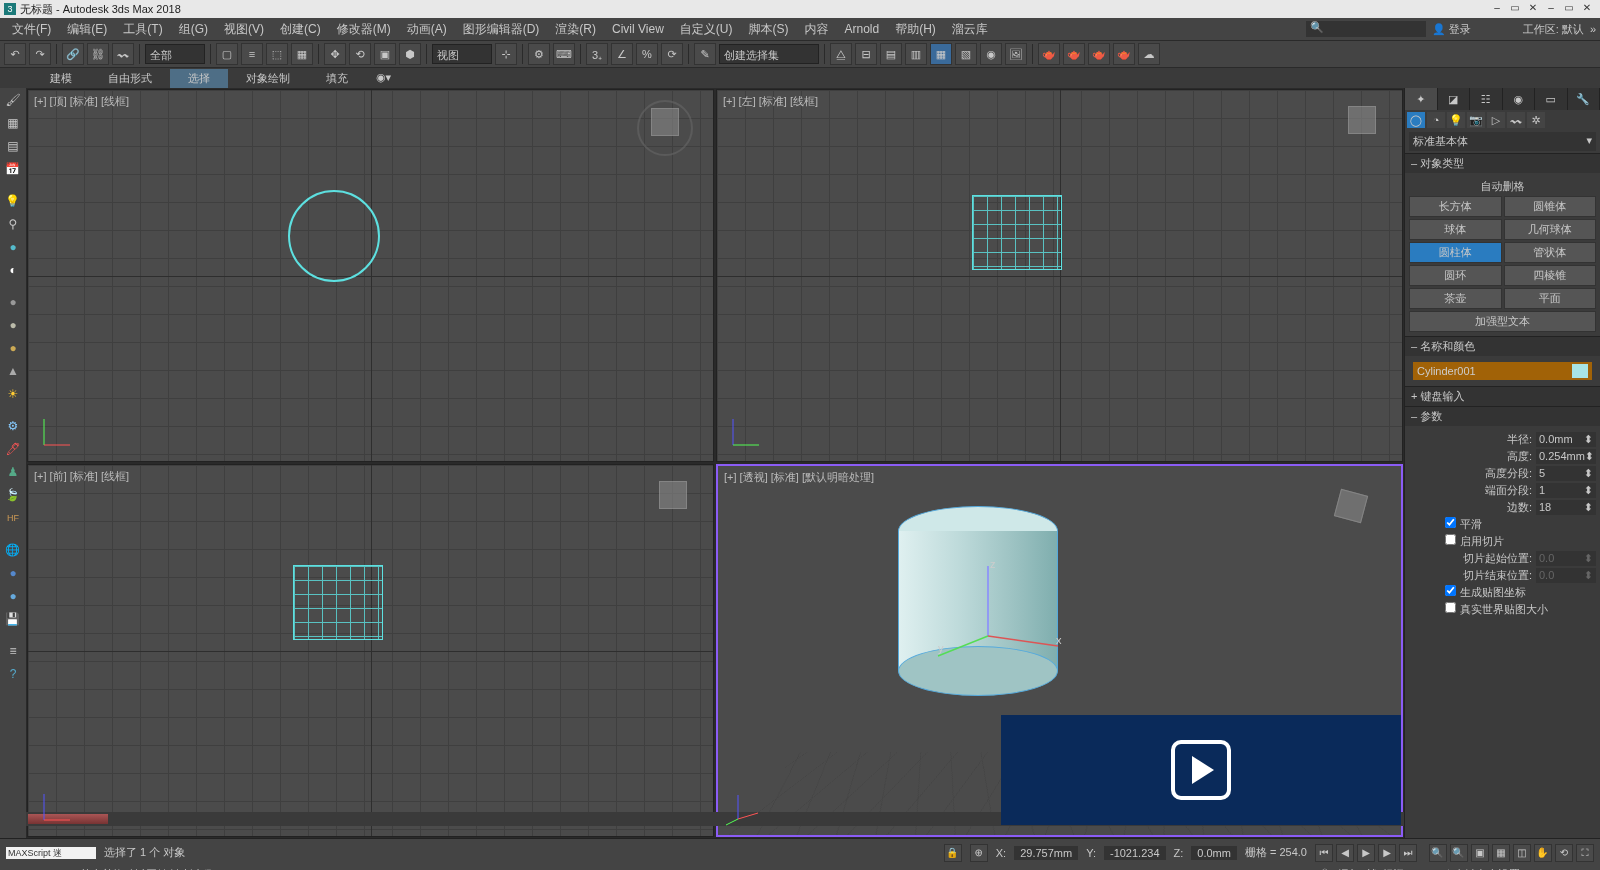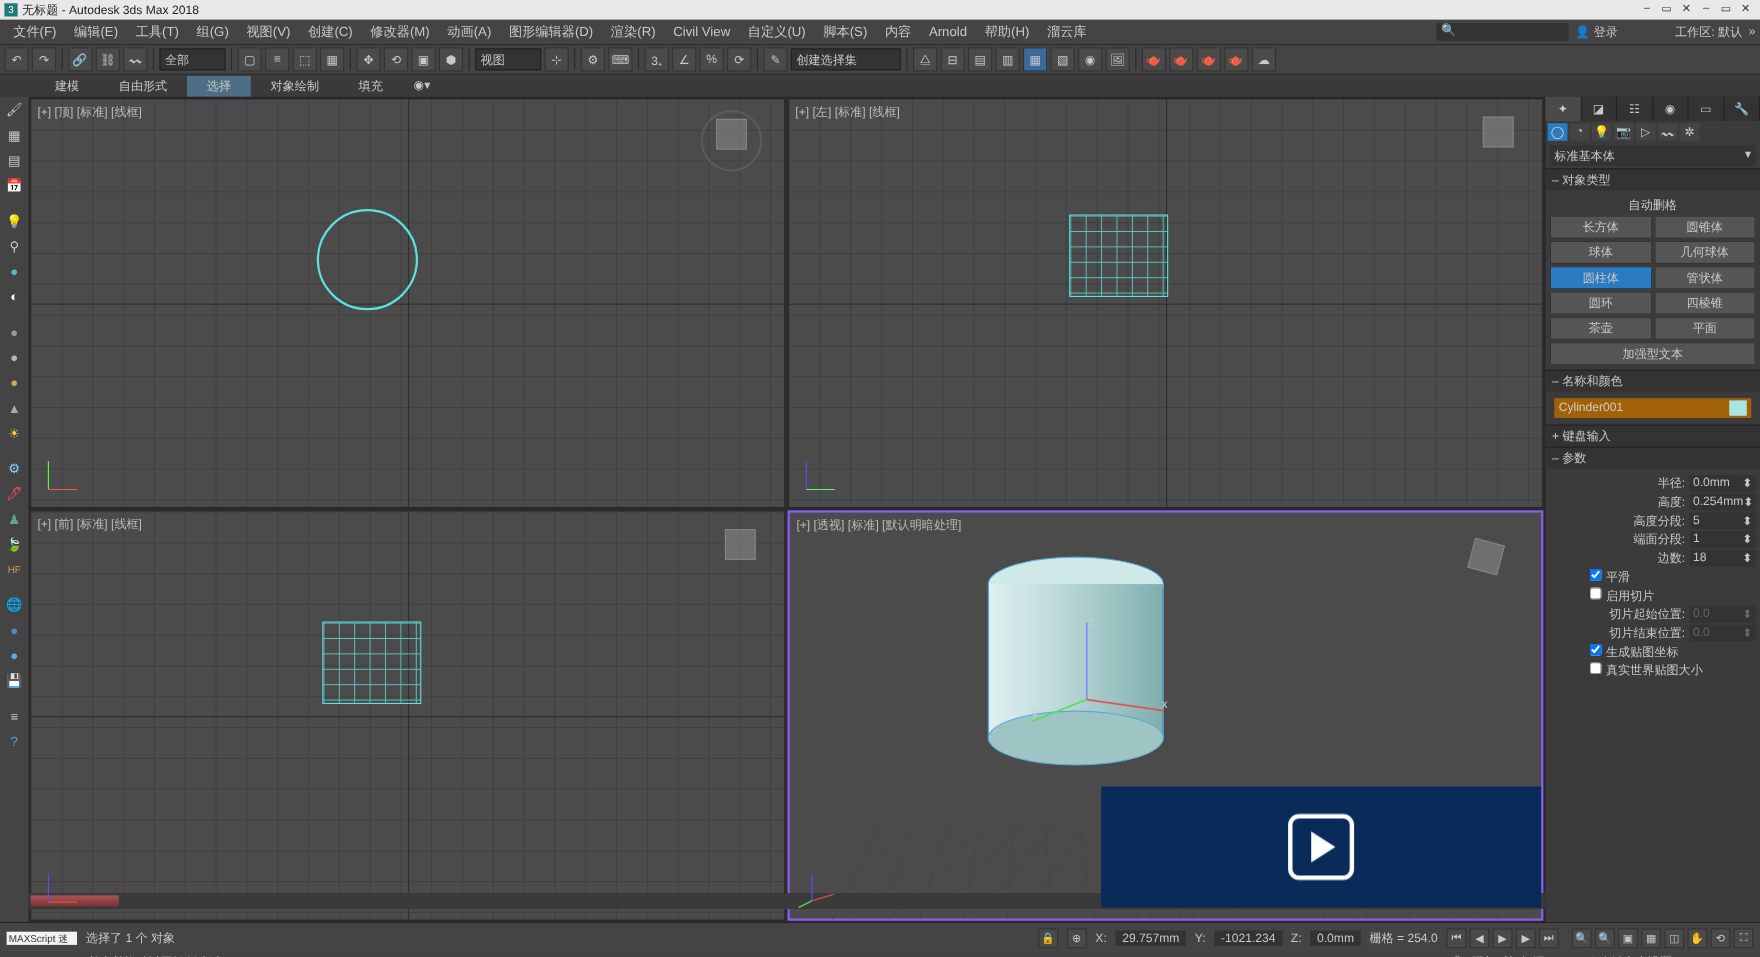--- a/index.html
+++ b/index.html
@@ -80,21 +80,21 @@
 .watermark { position: absolute; right: 0; bottom: 10px; width: 400px; height: 110px; background: #0a2a5a; display: flex; align-items: center; justify-content: center; gap: 12px; z-index: 20; }
 .watermark .play { width: 60px; height: 60px; border: 4px solid #fff; border-radius: 10px; display: flex; align-items: center; justify-content: center; }
 .watermark .play::after { content: ""; border-left: 22px solid #fff; border-top: 14px solid transparent; border-bottom: 14px solid transparent; margin-left: 4px; }
 .watermark .txt { color: #fff; }
 .watermark .big { font-size: 38px; letter-spacing: 4px; font-weight: bold; }
 .watermark .small { font-size: 13px; letter-spacing: 3px; }
 
 .statusbar { height: 28px; background: #444; display: flex; align-items: center; padding: 0 6px; gap: 8px; font-size: 11px; border-top: 1px solid #222; }
 .statusbar .sfield { background: #333; padding: 1px 6px; }
 .statusbar .macros { display: flex; flex-direction: column; gap: 1px; }
-.statusbar .macroin { background: #f2f2f2; color: #333; width: 64px; height: 12px; font-size: 9px; padding: 0 2px; }
+.statusbar .macroin { background: #f2f2f2; color: #333; width: 90px; height: 12px; font-size: 9px; padding: 0 2px; }
 .statusbar .right { margin-left: auto; display: flex; gap: 3px; }
 .statusbar .sbtn { width: 18px; height: 18px; background: #4a4a4a; border: 1px solid #333; cursor: pointer; display: flex; align-items: center; justify-content: center; font-size: 10px; }
 .status2 { height: 16px; background: #444; display: flex; align-items: center; padding: 0 80px; font-size: 11px; }
 
 .timeline { position: absolute; left: 26px; right: 196px; bottom: 44px; height: 14px; background: #3a3a3a; display: flex; align-items: center; }
 .timeline .slider { width: 80px; height: 10px; background: linear-gradient(#a55, #733); margin-left: 2px; }
 </style>
 </head>
 <body>
 

